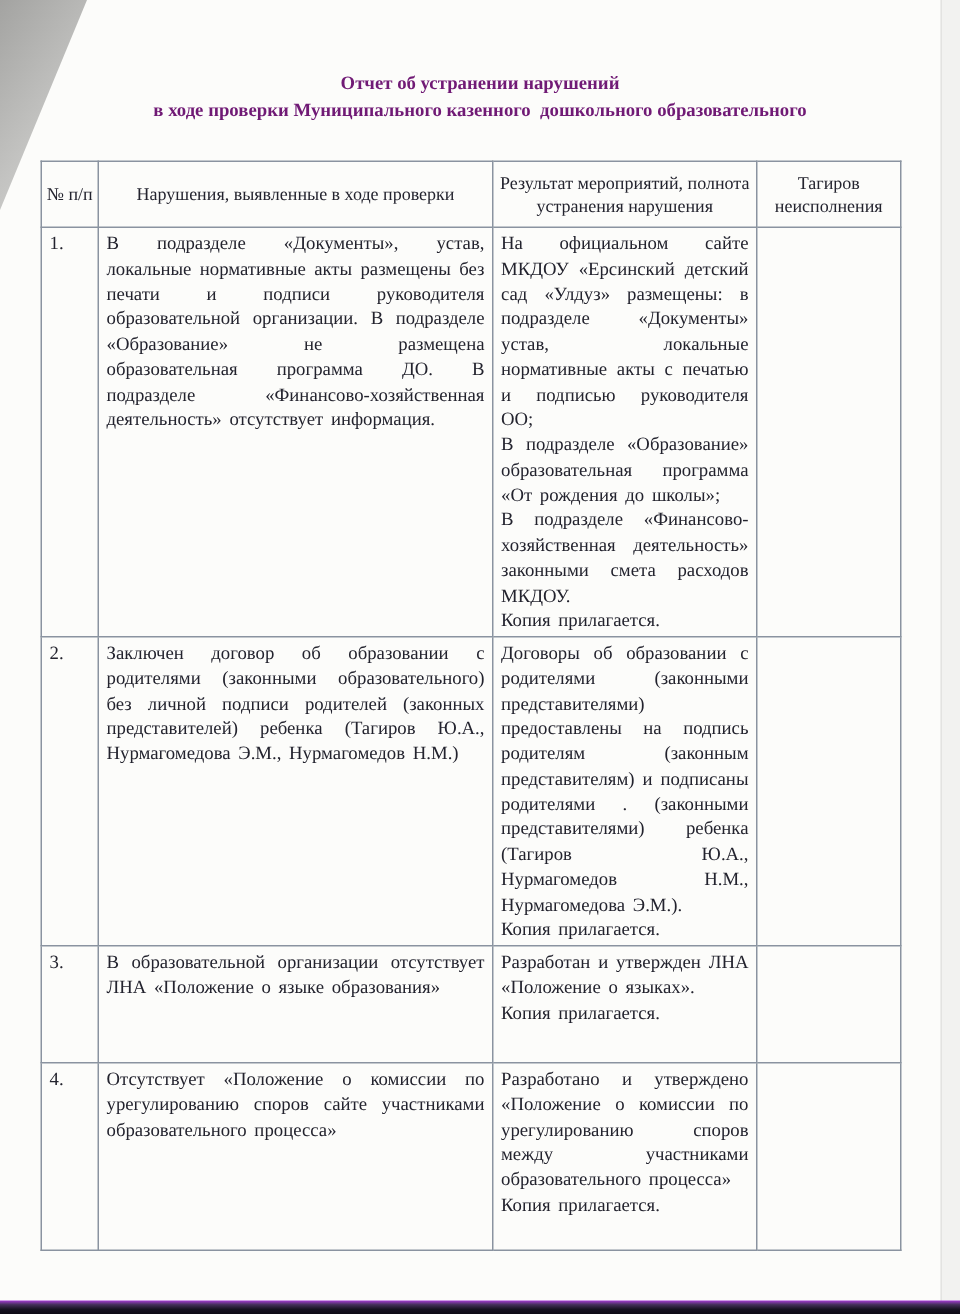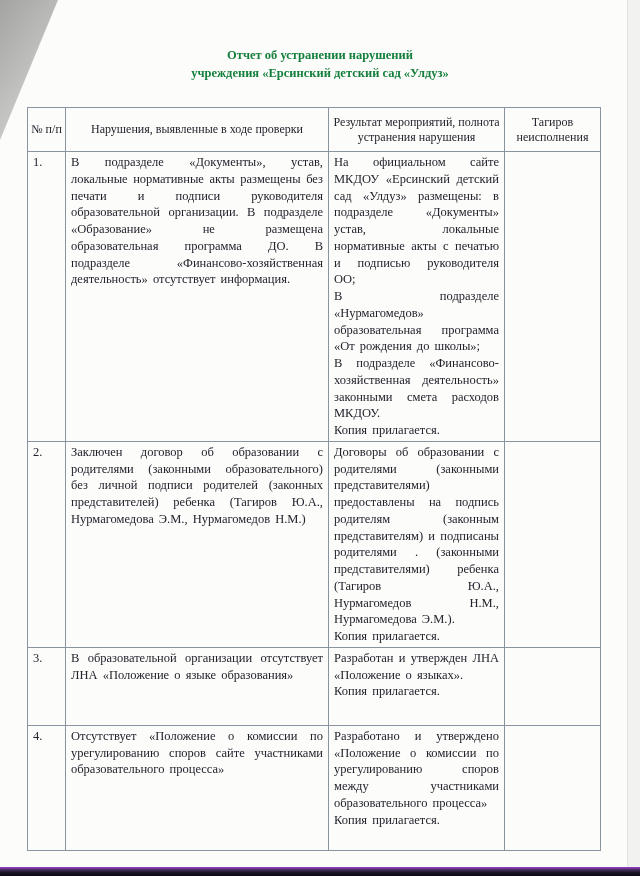--- a/index.html
+++ b/index.html
@@ -52,21 +52,21 @@
   }
   .title {
     position: absolute;
     top: 46px;
     left: 15px;
     width: 610px;
     text-align: center;
     font-weight: bold;
     font-size: 12.5px;
     line-height: 1.45;
-    color: #15803d;
+    color: #701a75;
   }
   .title-line { white-space: pre-wrap; }
 
   table.doc-table {
     position: absolute;
     left: 27px;
     top: 107px;
     width: 573px;
     border-collapse: collapse;
     table-layout: fixed;
@@ -107,21 +107,21 @@
 </head>
 <body>
 
 <div class="page">
 
   <div class="corner-shadow"></div>
   <div class="right-strip"></div>
 
   <div class="title">
     <div class="title-line">Отчет об устранении нарушений</div>
-    <div class="title-line">учреждения «Ерсинский детский сад «Улдуз»</div>
+    <div class="title-line">в ходе проверки Муниципального казенного  дошкольного образовательного</div>
   </div>
 
   <table class="doc-table">
     <colgroup>
       <col style="width:38px">
       <col style="width:263px">
       <col style="width:176px">
       <col style="width:96px">
     </colgroup>
     <thead>
@@ -133,21 +133,21 @@
       </tr>
     </thead>
     <tbody>
       <tr class="r0">
         <td class="num-cell">1.</td>
         <td>
           <p>В подразделе «Документы», устав, локальные нормативные акты размещены без печати и подписи руководителя образовательной организации. В подразделе «Образование» не размещена образовательная программа ДО. В подразделе «Финансово-хозяйственная деятельность» отсутствует информация.</p>
         </td>
         <td>
           <p>На официальном сайте МКДОУ «Ерсинский детский сад «Улдуз» размещены: в подразделе «Документы» устав, локальные нормативные акты с печатью и подписью руководителя ОО;</p>
-          <p>В подразделе «Нурмагомедов» образовательная программа «От рождения до школы»;</p>
+          <p>В подразделе «Образование» образовательная программа «От рождения до школы»;</p>
           <p>В подразделе «Финансово-хозяйственная деятельность» законными смета расходов МКДОУ.</p>
           <p class="attachment">Копия прилагается.</p>
         </td>
         <td class="reason-cell"></td>
       </tr>
       <tr class="r1">
         <td class="num-cell">2.</td>
         <td>
           <p>Заключен договор об образовании с родителями (законными образовательного) без личной подписи родителей (законных представителей) ребенка (Тагиров Ю.А., Нурмагомедова Э.М., Нурмагомедов Н.М.)</p>
         </td>

